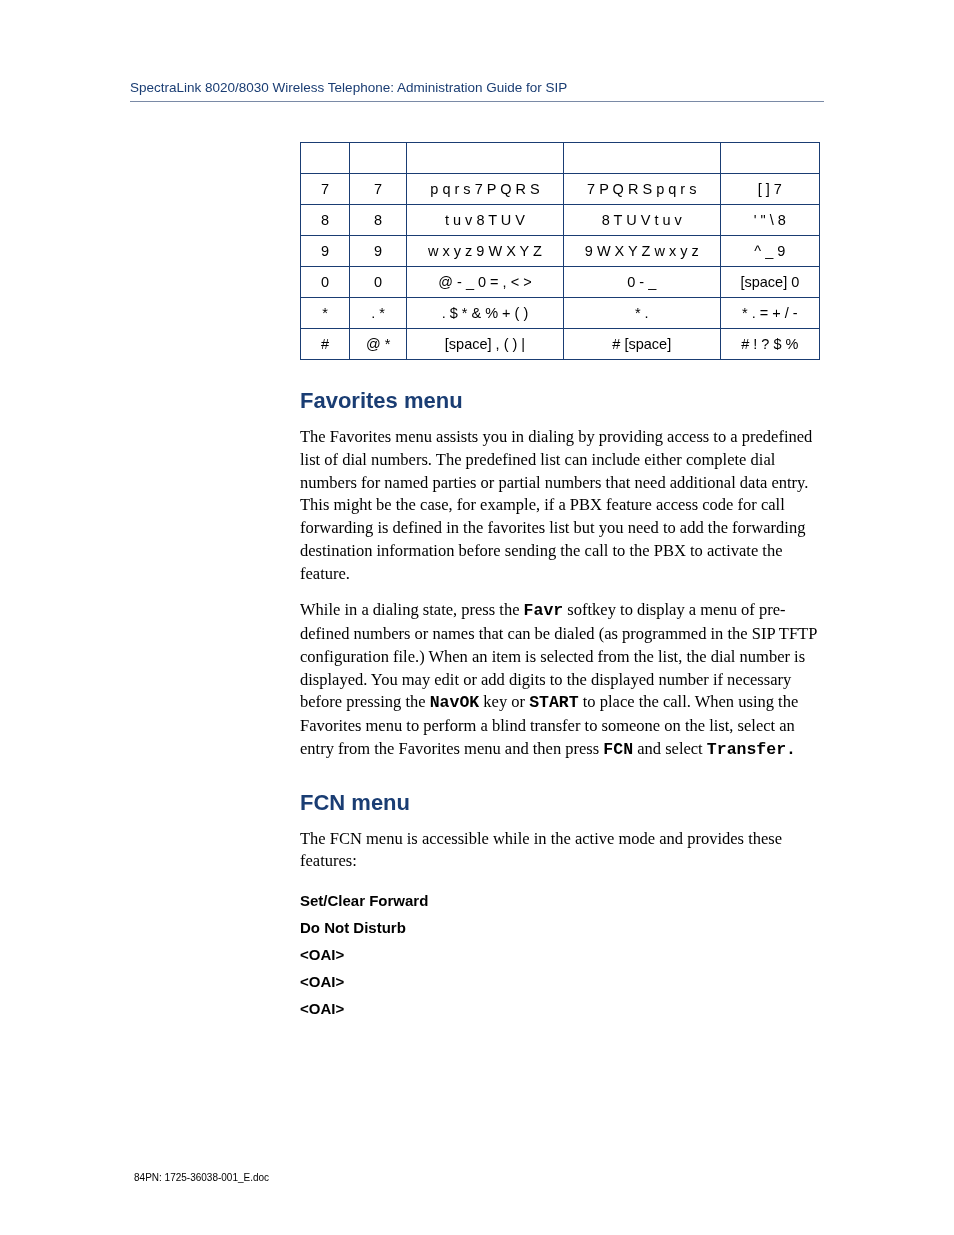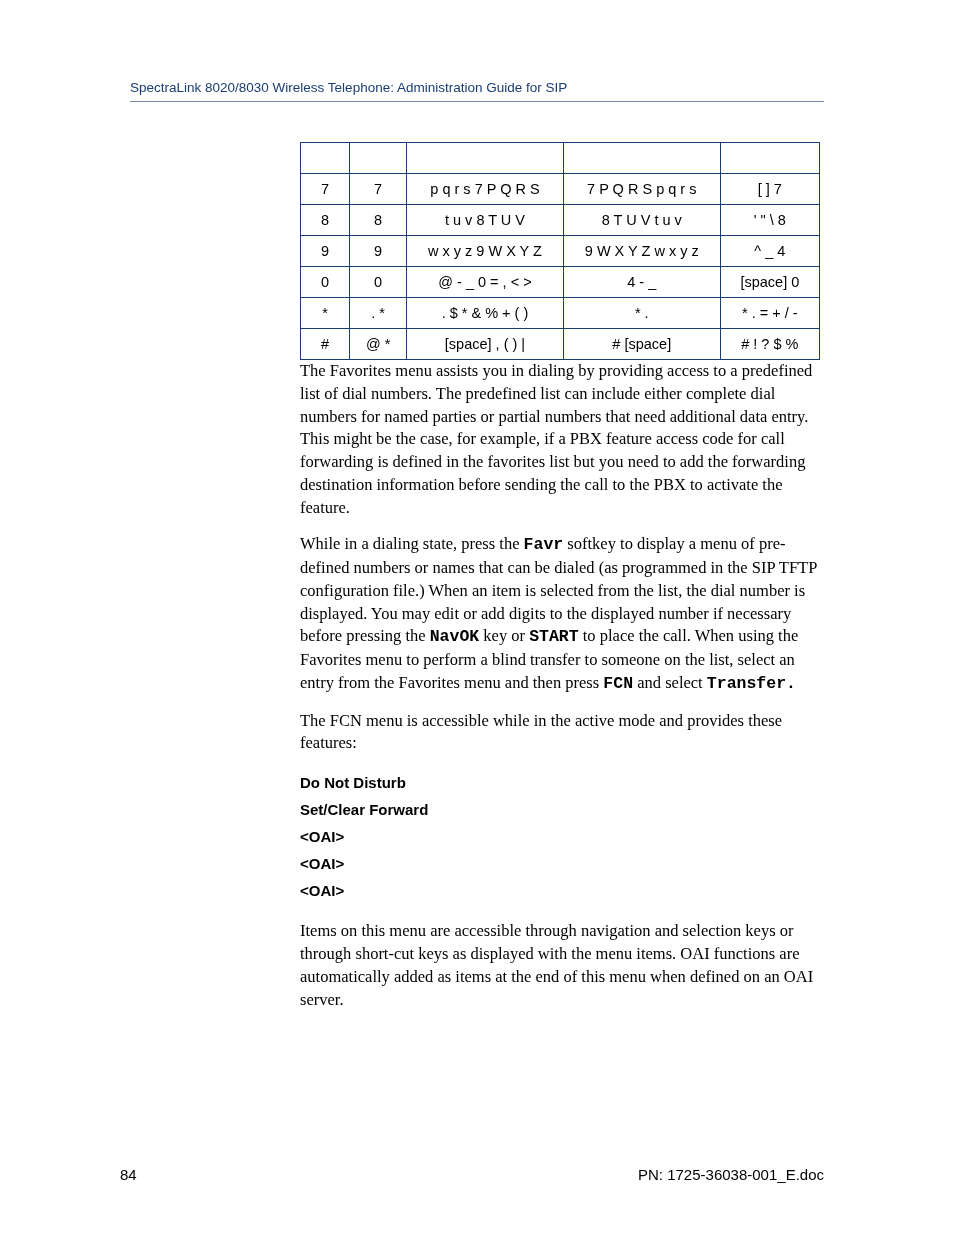--- a/index.html
+++ b/index.html
@@ -73,26 +73,26 @@
   .feature-list {
     font-family: "Trebuchet MS", "Lucida Sans Unicode", sans-serif;
     font-weight: bold;
     font-size: 15px;
     line-height: 1.8;
     margin: 4px 0 16px 0;
   }
   .footer {
     position: absolute;
     bottom: 52px;
-    left: 120px;
+    left: 134px;
     right: 130px;
     display: flex;
-    justify-content: space-between;
+    justify-content: flex-start;
     font-family: "Trebuchet MS", "Lucida Sans Unicode", sans-serif;
-    font-size: 15px;
+    font-size: 10px;
     color: #000;
   }
 </style>
 </head>
 <body>
 
 <div class="page">
 
   <div class="running-header">SpectraLink 8020/8030 Wireless Telephone: Administration Guide for SIP</div>
   <hr class="hr-rule">
@@ -120,65 +120,66 @@
           <td class="c1">8</td>
           <td class="c2">t u v 8 T U V</td>
           <td class="c3">8 T U V t u v</td>
           <td class="c4">'   "  \  8</td>
         </tr>
         <tr>
           <td class="c0">9</td>
           <td class="c1">9</td>
           <td class="c2">w x y z 9 W X Y Z</td>
           <td class="c3">9 W X Y Z w x y z</td>
-          <td class="c4">^   _  4</td>
+          <td class="c4">^   _  9</td>
         </tr>
         <tr>
           <td class="c0">0</td>
           <td class="c1">0</td>
           <td class="c2">@ -  _  0 = ,  &lt; &gt;</td>
-          <td class="c3">4 - _</td>
+          <td class="c3">0 - _</td>
           <td class="c4">[space]  0</td>
         </tr>
         <tr>
           <td class="c0">*</td>
           <td class="c1">. *</td>
           <td class="c2">. $ * &amp; % + ( )</td>
           <td class="c3">* .</td>
           <td class="c4">* . = + / -</td>
         </tr>
         <tr>
           <td class="c0">#</td>
           <td class="c1">@ *</td>
           <td class="c2">[space] , ( ) |</td>
           <td class="c3"># [space]</td>
           <td class="c4"># ! ? $ %</td>
         </tr>
       </tbody>
     </table>
 
+    <h2 class="section">Favorites menu</h2>
 
     <p class="body">The Favorites menu assists you in dialing by providing access to a predefined list of dial numbers.  The predefined list can include either complete dial numbers for named parties or partial numbers that need additional data entry.  This might be the case, for example, if a PBX feature access code for call forwarding is defined in the favorites list but you need to add the forwarding destination information before sending the call to the PBX to activate the feature.</p>
 
     <p class="body">
       <span>While in a dialing state, press the </span><span class="bold-sans">Favr</span><span> softkey to display a menu of pre-defined numbers or names that can be dialed (as programmed in the SIP TFTP configuration file.)  When an item is selected from the list, the dial number is displayed. You may edit or add digits to the displayed number if necessary before pressing the </span><span class="bold-sans">NavOK</span><span> key or </span><span class="bold-sans">START</span><span> to place the call.   When using the Favorites menu to perform a blind transfer to someone on the list, select an entry from the Favorites menu and then press </span><span class="bold-sans">FCN</span><span> and select </span><span class="bold-sans">Transfer.</span>
     </p>
 
+    <h2 class="section">FCN menu</h2>
 
     <p class="body">The FCN menu is accessible while in the active mode and provides these features:</p>
 
     <div class="feature-list">
+      <div>Set/Clear Forward</div>
       <div>Do Not Disturb</div>
-      <div>Set/Clear Forward</div>
       <div>&lt;OAI&gt;</div>
       <div>&lt;OAI&gt;</div>
       <div>&lt;OAI&gt;</div>
     </div>
 
-    <p class="body">Items on this menu are accessible through navigation and selection keys or through short-cut keys as displayed with the menu items. OAI functions are automatically added as items at the end of this menu when defined on an OAI server.</p>
 
   </div>
 
   <div class="footer">
     <span>84</span>
     <span>PN: 1725-36038-001_E.doc</span>
   </div>
 
 </div>
 

